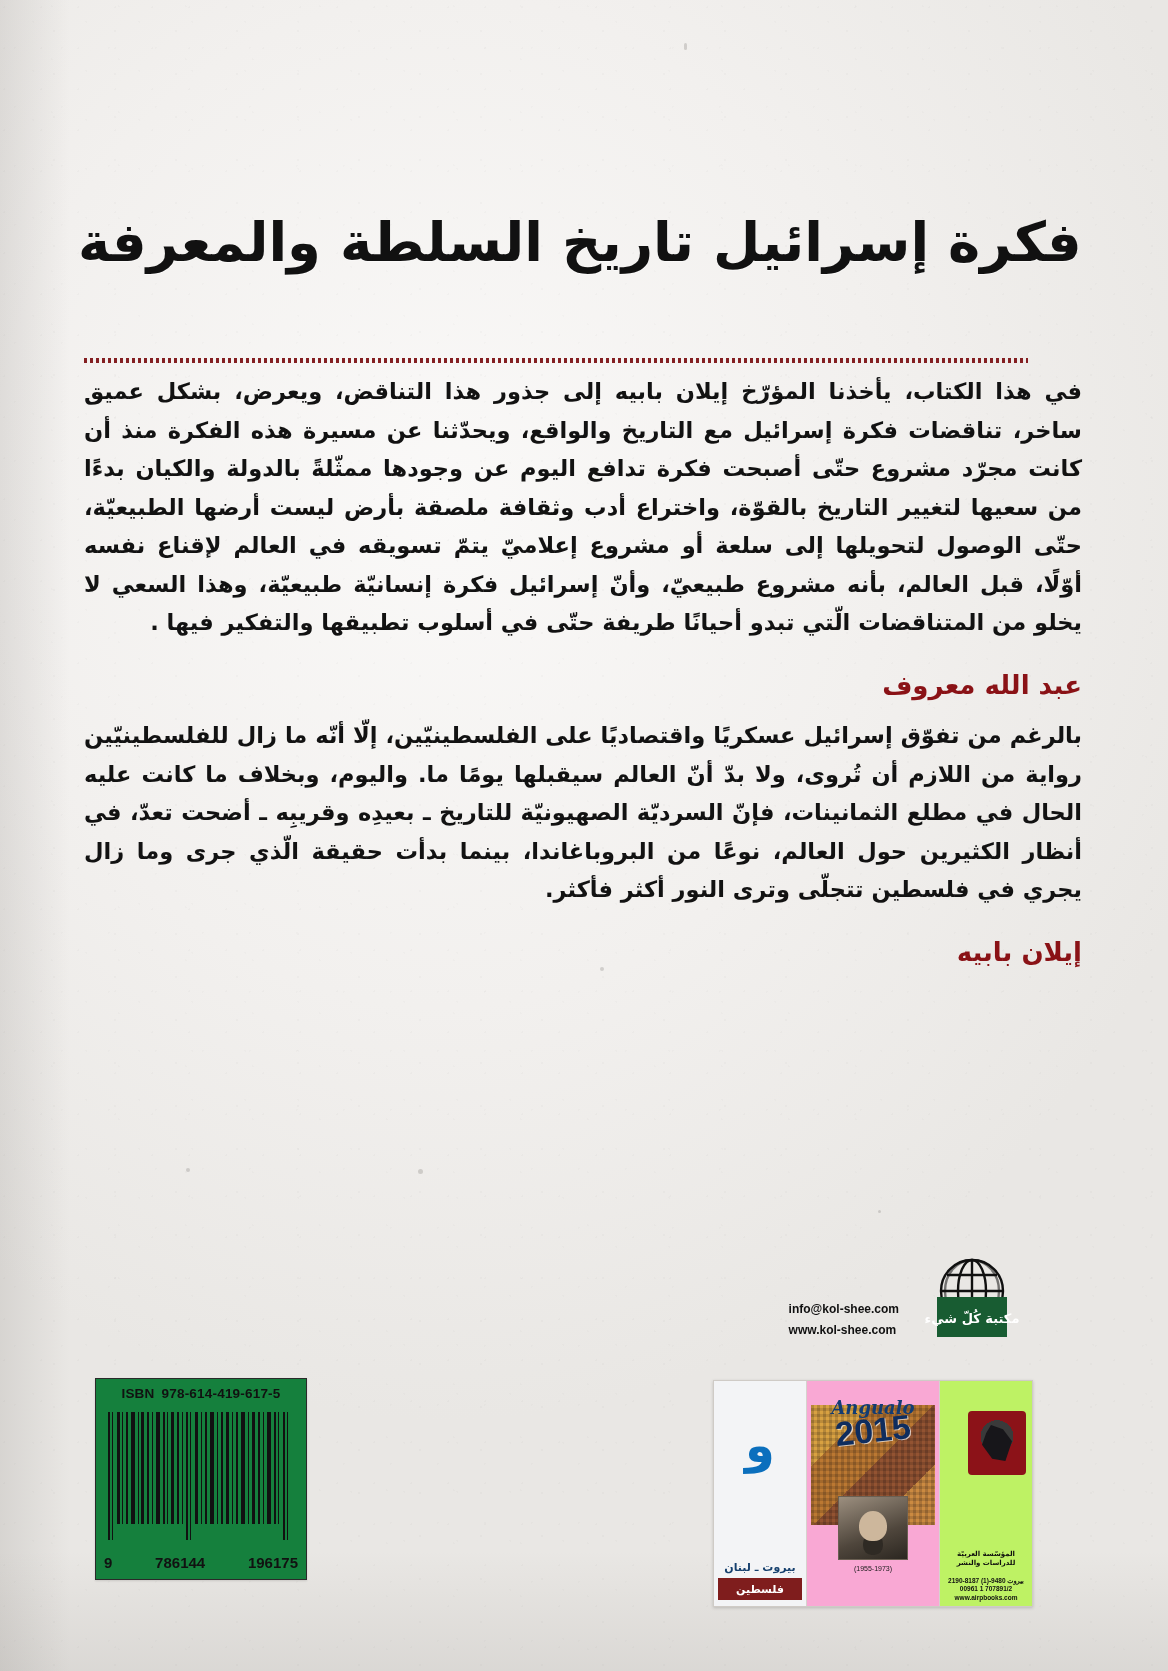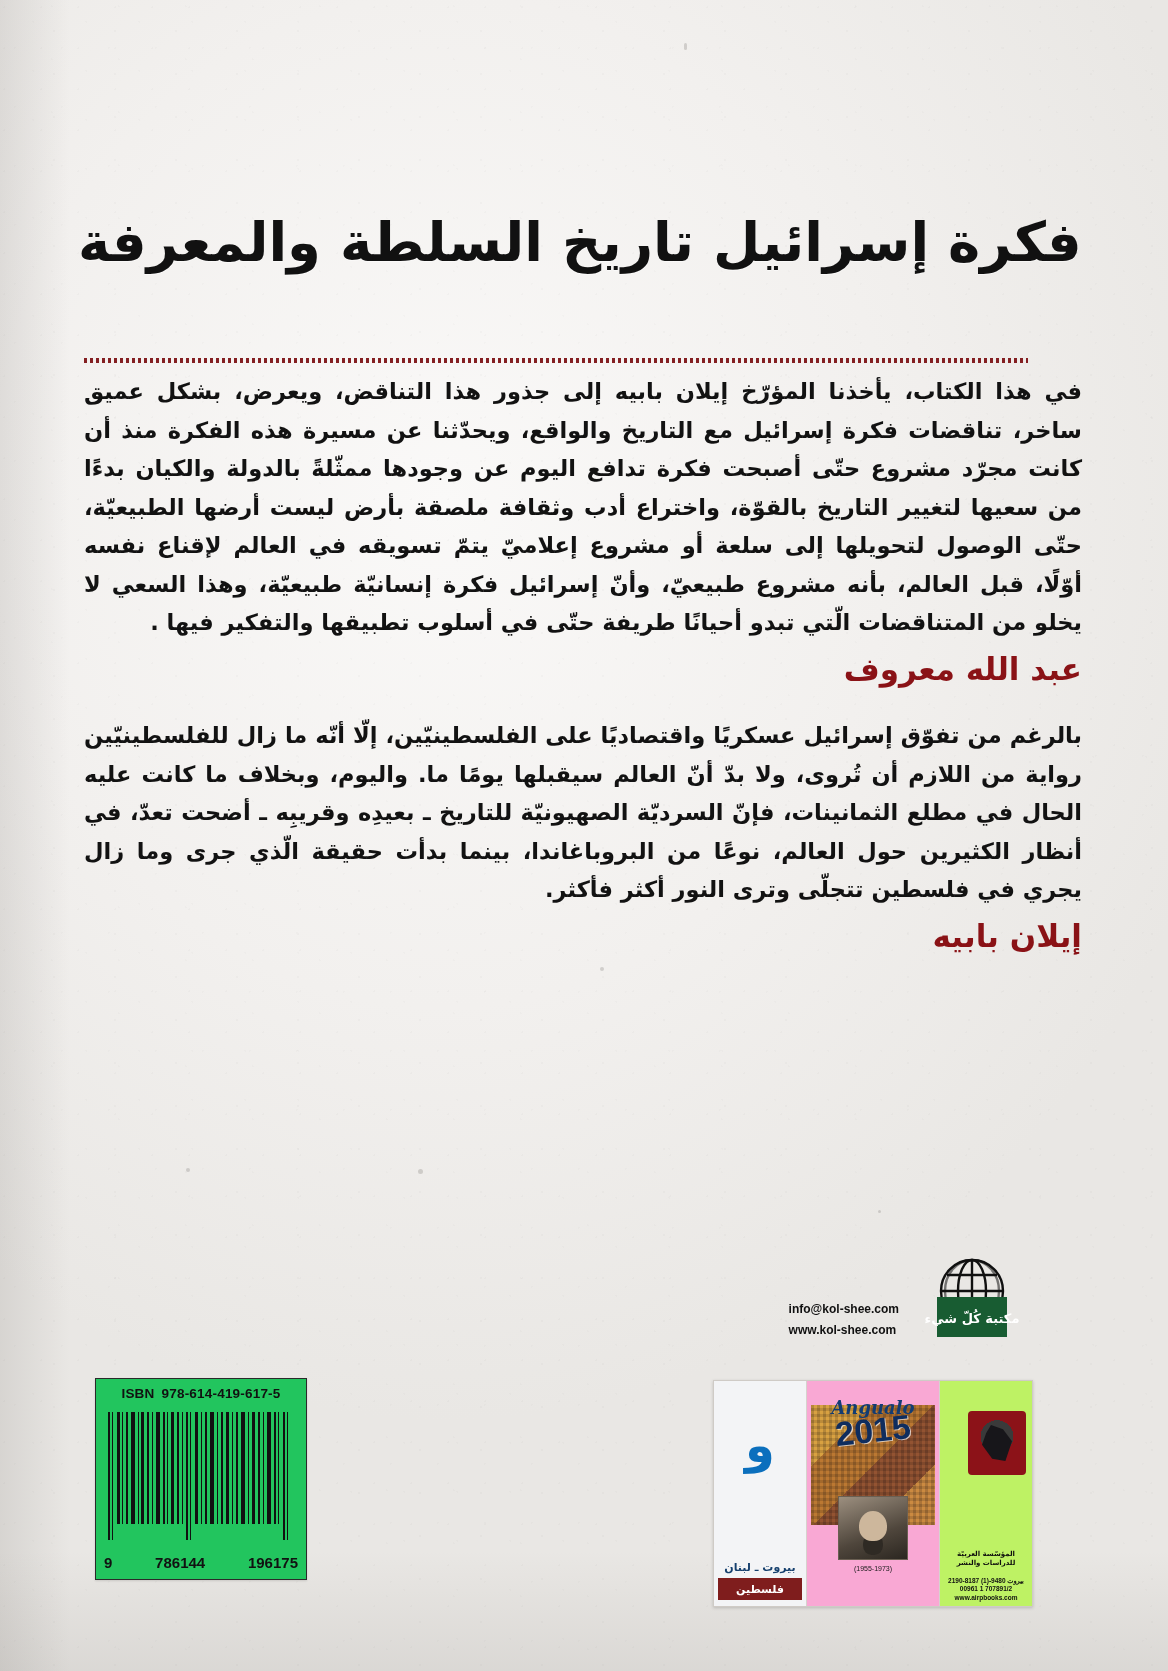--- a/index.html
+++ b/index.html
@@ -88,22 +88,22 @@
   }
   #para2{
     right:86px;left:84px;top:716px;
     font-size:22.5px;line-height:38.5px;
   }
   .attrib{
     direction:rtl;text-align:center;
     font-family:"DejaVu Sans",sans-serif;
     font-weight:700;
     color:#8a1216;
-    font-size:31px;
-    margin-top:8px;
+    font-size:26px;
+    margin-top:24px;
   }
 
   
   .pub-wrap{position:absolute;left:715px;top:1253px;width:330px;height:120px;}
   .pub-logo{
     position:absolute;right:14px;top:0;
     width:118px;height:88px;
   }
   .pub-urls{
     position:absolute;right:146px;top:46px;
@@ -212,21 +212,21 @@
     border-radius:4px;
   }
   .horse:after{
     content:"";position:absolute;left:14px;top:14px;width:30px;height:36px;
     background:#17161a;clip-path:polygon(30% 0,70% 12%,100% 45%,78% 100%,34% 94%,0 55%,14% 22%);
   }
 
   
   .isbn-box{
     position:absolute;left:95px;top:1378px;width:210px;height:200px;
-    background:#22c55e;border:1px solid #2a2a2a;
+    background:#15803d;border:1px solid #2a2a2a;
     box-shadow:0 1px 2px rgba(0,0,0,.12);
   }
   .isbn-text{
     position:absolute;left:0;right:0;top:7px;
     text-align:center;
     font-family:"Liberation Sans",sans-serif;
     font-size:13.5px;font-weight:700;color:#111;letter-spacing:.2px;
     white-space:nowrap;
   }
   .isbn-text .lbl{margin-right:7px;}

